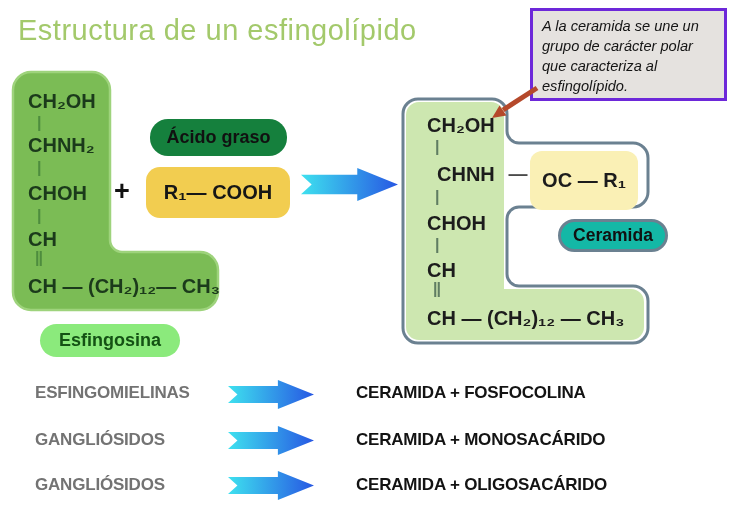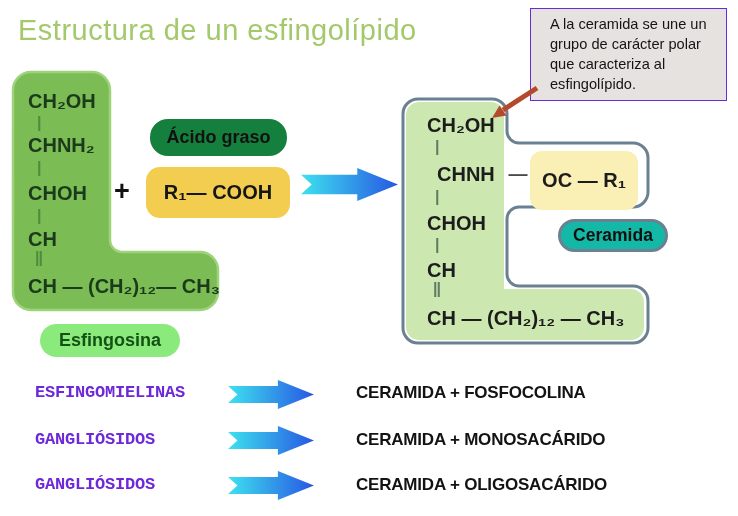--- a/index.html
+++ b/index.html
@@ -27,24 +27,24 @@
          font-size:20px;font-weight:700;color:#161616;}
   .plus{left:114px;top:176px;font-size:27px;font-weight:700;color:#111;}
   .esfingosina{left:40px;top:324px;width:140px;height:33px;background:#8bea7c;border-radius:17px;
          font-size:18px;font-weight:700;color:#145214;}
   .ocr1{left:530px;top:151px;width:108px;height:59px;background:#faf0b5;border-radius:12px;
          font-size:20px;font-weight:700;color:#1c1c1c;}
   .amide-dash{left:504px;top:163px;width:28px;text-align:center;font-size:19px;font-weight:700;color:#4a4a4a;}
   .ceramida{left:558px;top:219px;width:110px;height:33px;background:#14b8a6;border:3px solid #6b8191;
          border-radius:18px;font-size:17.5px;font-weight:700;color:#111;box-sizing:border-box;}
   
-  .callout{left:530px;top:8px;width:197px;height:93px;background:#e5e2df;border:1px solid #6d28d9;
-         box-sizing:border-box;padding:6px 19px;font-size:14.6px;line-height:1.36;color:#141414;}
+  .callout{left:530px;top:8px;width:197px;height:93px;background:#e5e2df;border:3px solid #6d28d9;
+         box-sizing:border-box;padding:6px 9px;font-size:14.6px;line-height:1.36;color:#141414;font-style:italic;}
   
-  .rowlabel{font-size:17px;font-weight:700;color:#6d28d9;white-space:nowrap;letter-spacing:-0.2px;font-family:Liberation Mono, monospace;}
+  .rowlabel{font-size:17px;font-weight:700;color:#737373;white-space:nowrap;letter-spacing:-0.2px;}
   .rowcomp{font-size:17px;font-weight:700;color:#131313;white-space:nowrap;letter-spacing:-0.2px;}
 </style>
 </head>
 <body>
 
 <div class="canvas">
 
   <div class="abs title">Estructura de un esfingolípido</div>
 
   <svg class="abs layer">

